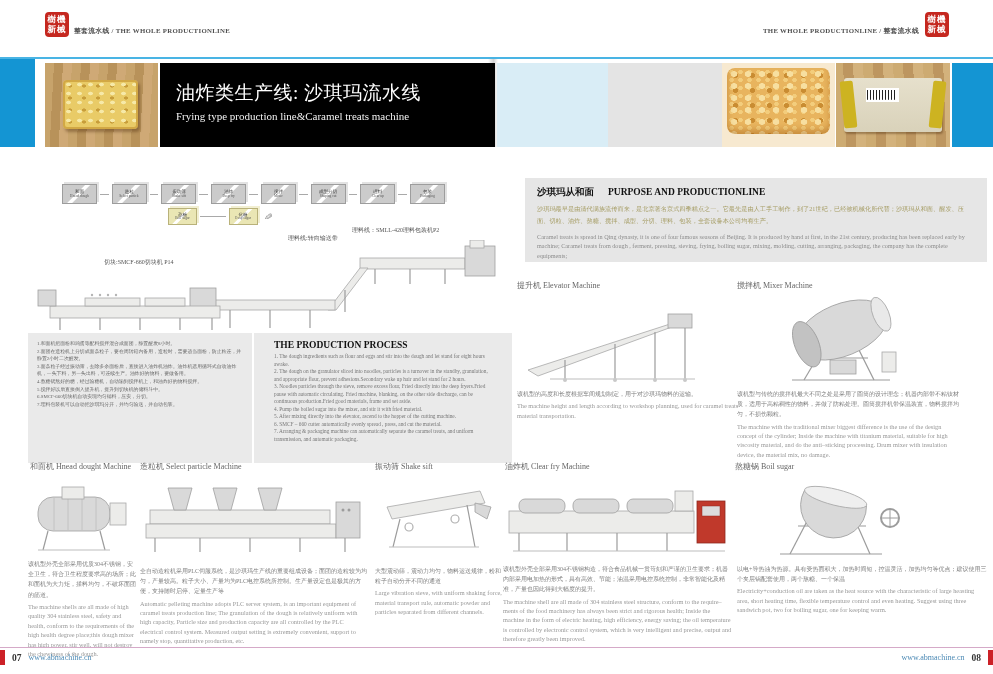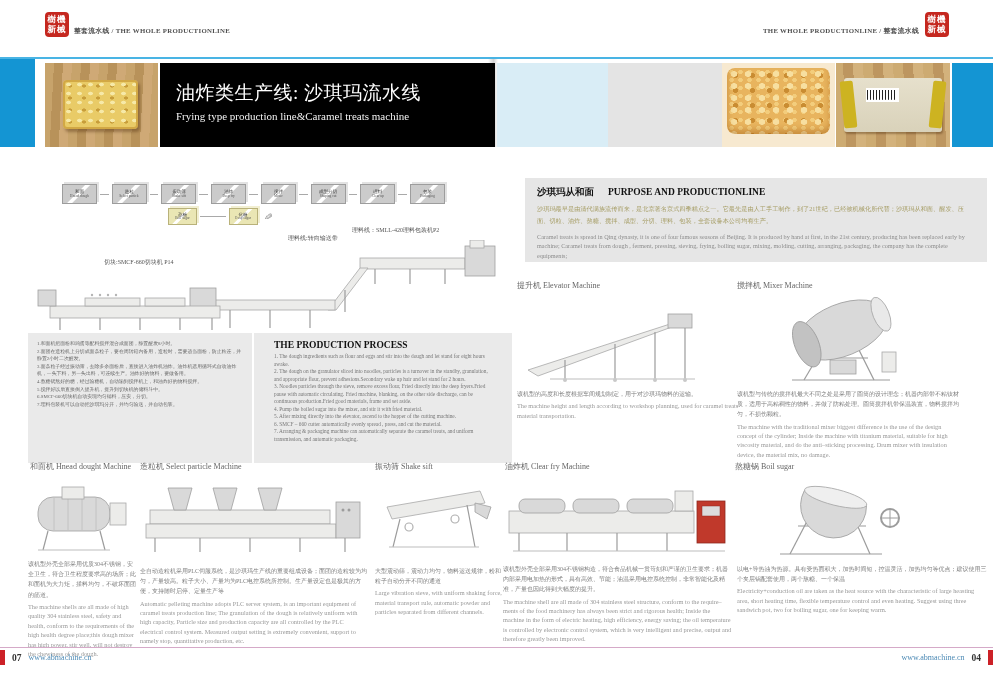--- a/index.html
+++ b/index.html
@@ -407,17 +407,17 @@
   </div>
 
   <div class="abs" id="footer-line"></div>
   <div class="abs footer" id="footer-left">
     <div class="fred"></div>
     <span class="fno">07</span>
     <span class="furl">www.abmachine.cn</span>
   </div>
   <div class="abs footer" id="footer-right">
     <span class="furl">www.abmachine.cn</span>
-    <span class="fno">04</span>
+    <span class="fno">08</span>
     <div class="fred"></div>
   </div>
 
 </div>
 
 </body></html>

